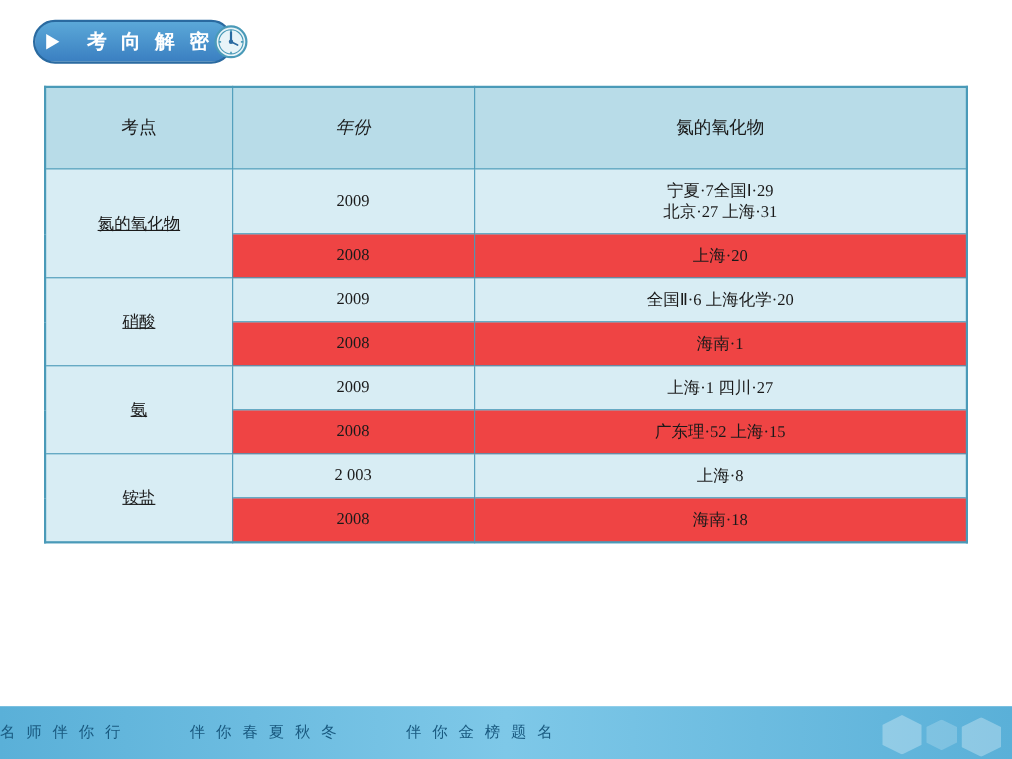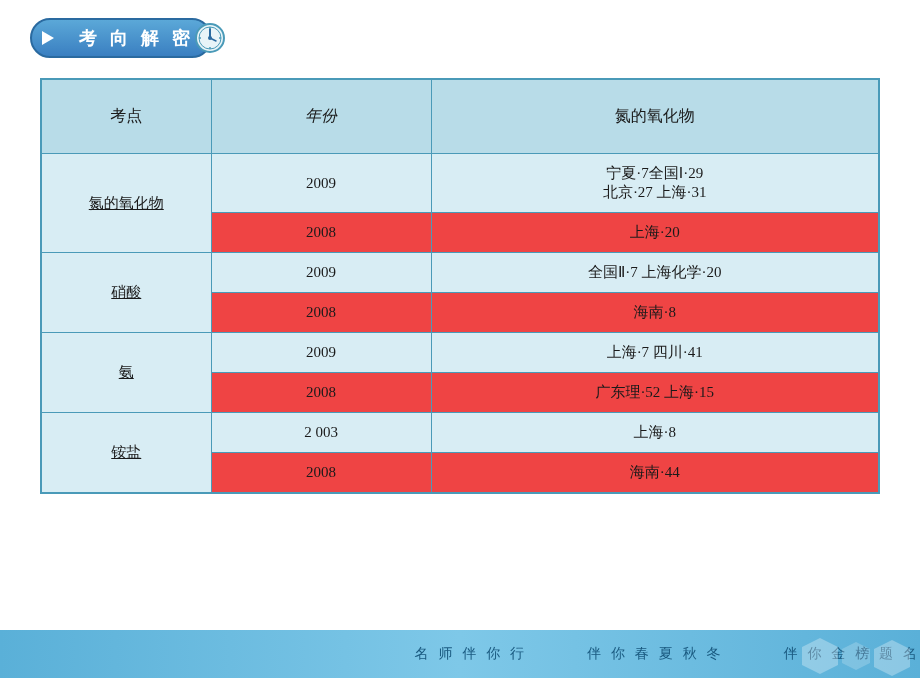--- a/index.html
+++ b/index.html
@@ -106,30 +106,29 @@
       width: auto;
     }
 
     .stats-text {
       text-align: left;
     }
 
     
     .footer {
       position: absolute;
-      bottom: 12px;
+      bottom: 0;
       left: 0;
       width: 100%;
       height: 48px;
       background: linear-gradient(to right, #5ab0d8, #7ec8e8, #5ab0d8);
       display: flex;
       align-items: center;
-      justify-content: flex-end;
+      justify-content: flex-start;
       gap: 60px;
-      padding-left: 40px;
     }
 
     .footer-text {
       color: #1a5a80;
       font-size: 14px;
       letter-spacing: 3px;
       font-family: "Microsoft YaHei", "微软雅黑", sans-serif;
     }
 
     .footer-decoration {
@@ -200,45 +199,45 @@
         <td class="stats-text">宁夏·7全国Ⅰ·29<br>北京·27 上海·31</td>
       </tr>
       <tr>
         <td>2008</td>
         <td class="stats-text">上海·20</td>
       </tr>
 
       <tr>
         <td class="subject-cell" rowspan="2">硝酸</td>
         <td>2009</td>
-        <td class="stats-text">全国Ⅱ·7 上海化学·20</td>
-      </tr>
-      <tr>
-        <td>2008</td>
-        <td class="stats-text">海南·8</td>
+        <td class="stats-text">全国Ⅱ·6 上海化学·20</td>
+      </tr>
+      <tr>
+        <td>2008</td>
+        <td class="stats-text">海南·1</td>
       </tr>
 
       <tr>
         <td class="subject-cell" rowspan="2">氨</td>
         <td>2009</td>
-        <td class="stats-text">上海·7 四川·41</td>
+        <td class="stats-text">上海·1 四川·27</td>
       </tr>
       <tr>
         <td>2008</td>
         <td class="stats-text">广东理·52 上海·15</td>
       </tr>
 
       <tr>
         <td class="subject-cell" rowspan="2">铵盐</td>
         <td>2 003</td>
         <td class="stats-text">上海·8</td>
       </tr>
       <tr>
         <td>2008</td>
-        <td class="stats-text">海南·44</td>
+        <td class="stats-text">海南·18</td>
       </tr>
     </tbody>
   </table>
 </div>
 
 <div class="footer">
   <span class="footer-text">名 师 伴 你 行</span>
   <span class="footer-text">伴 你 春 夏 秋 冬</span>
   <span class="footer-text">伴 你 金 榜 题 名</span>
   <div class="footer-decoration">

